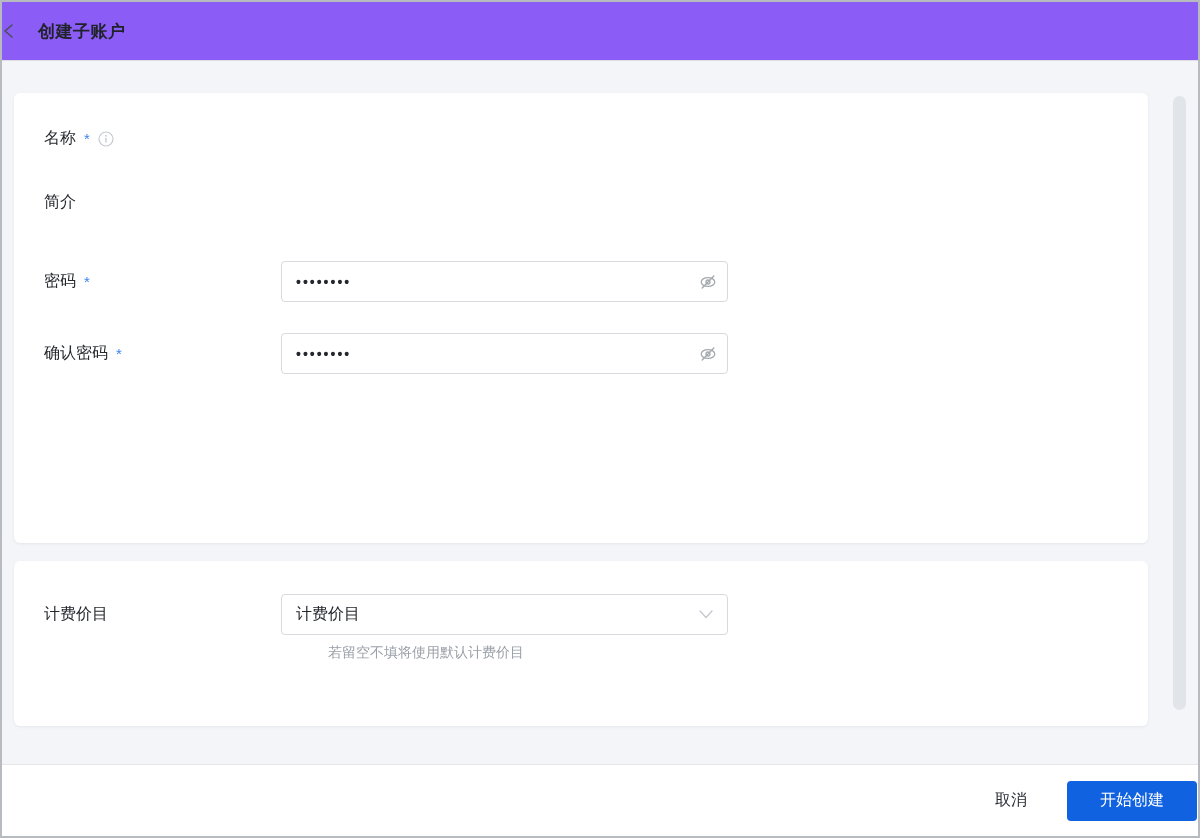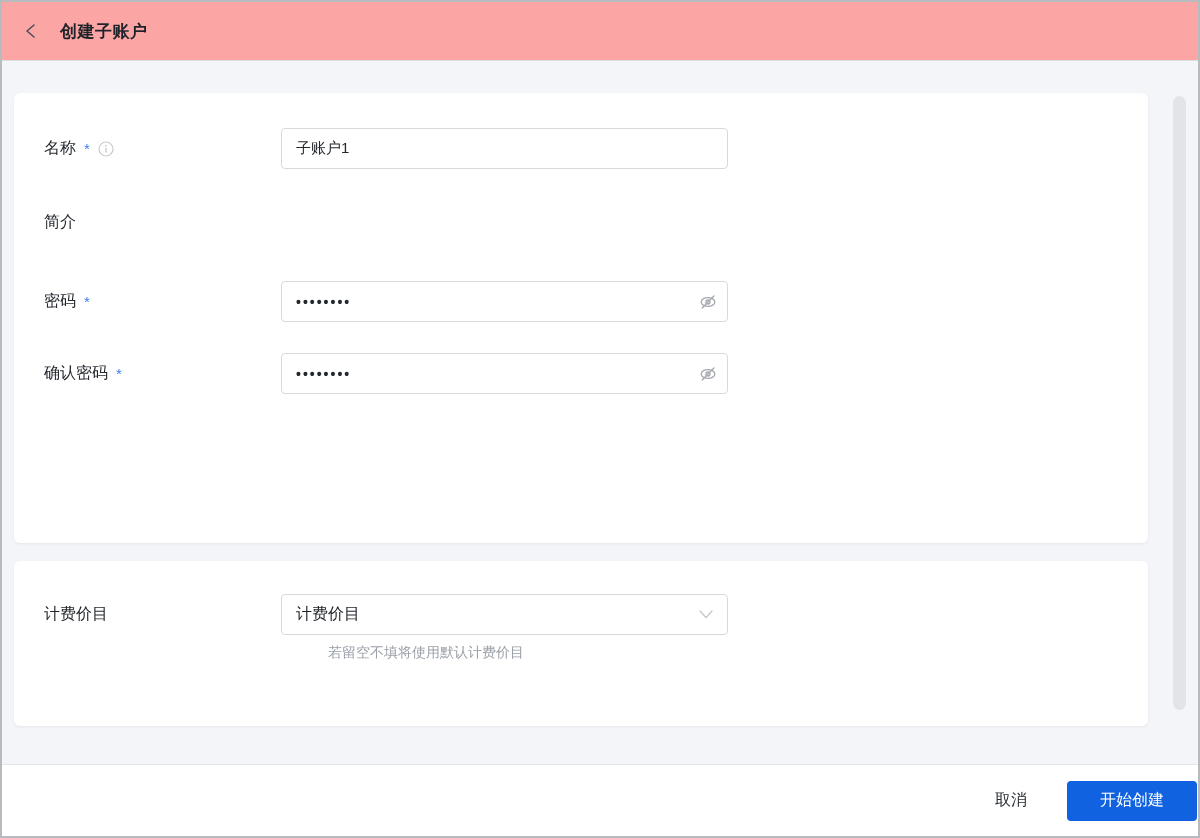--- a/index.html
+++ b/index.html
@@ -10,24 +10,23 @@
   }
   .window {
     width: 1200px; height: 838px;
     border: 2px solid #b7babf;
     display: flex; flex-direction: column;
     background: #f4f5f8;
   }
   
   .page-header {
     height: 59px; flex: 0 0 59px;
-    background: #fca5a5;
+    background: #8b5cf6;
     border-bottom: 1px solid #dcdee2;
     display: flex; align-items: center;
-    padding-left: 22px;
   }
   .back-btn {
     width: 24px; height: 24px;
     display: flex; align-items: center; justify-content: flex-start;
     cursor: pointer; background: none; border: none;
   }
   .page-title {
     font-size: 17px; font-weight: 600; color: #1f2329;
     margin-left: 12px; letter-spacing: 0.5px;
   }
@@ -149,23 +148,20 @@
         <div class="label-col">
           <span>名称</span>
           <span class="req-mark">*</span>
           <span class="info-icon">
             <svg width="16" height="16" viewBox="0 0 16 16">
               <circle cx="8" cy="8" r="7" fill="none" stroke="#c6cad1" stroke-width="1.2"></circle>
               <circle cx="8" cy="4.8" r="0.9" fill="#c6cad1"></circle>
               <rect x="7.3" y="6.8" width="1.4" height="5" rx="0.7" fill="#c6cad1"></rect>
             </svg>
           </span>
-        </div>
-        <div class="field-col">
-          <input class="text-input" type="text" value="子账户1" style="">
         </div>
       </div>
 
       <div class="form-row align-top">
         <div class="label-col">
           <span>简介</span>
         </div>
       </div>
 
       <div class="form-row">

